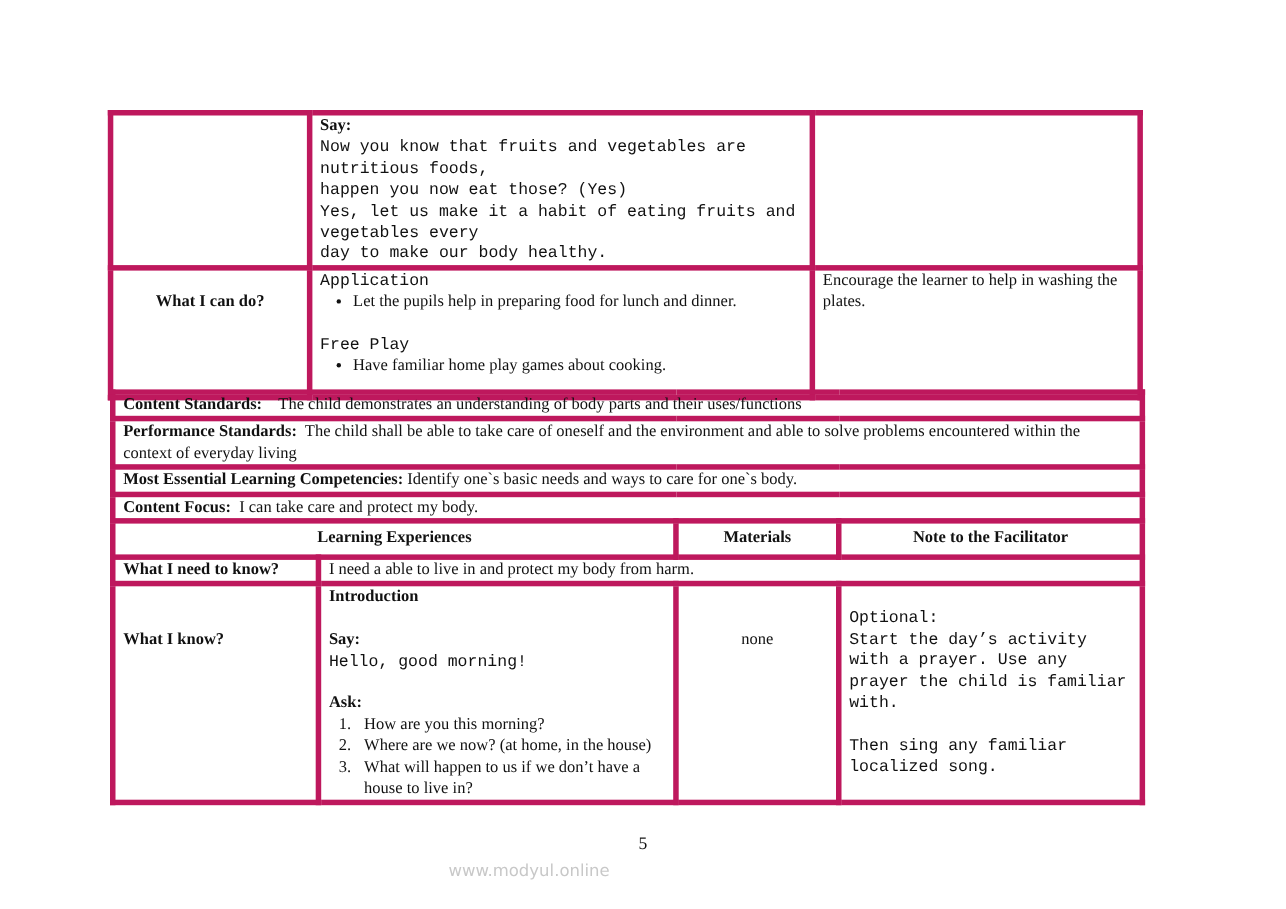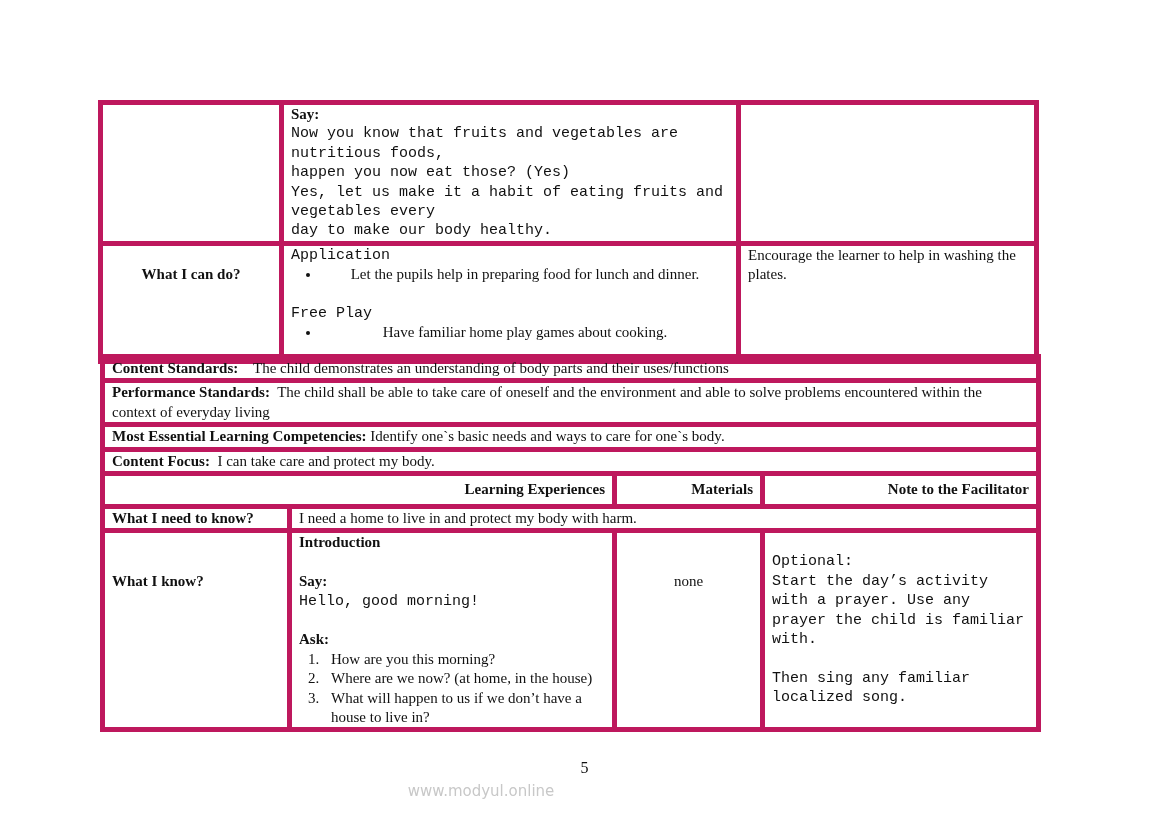--- a/index.html
+++ b/index.html
@@ -2,23 +2,23 @@
 <html><head>
 <meta charset="utf-8">
 <style>
   html, body { margin:0; padding:0; background:#ffffff; }
   body { width:1169px; height:826px; position:relative; overflow:hidden;
          font-family:"Liberation Serif", serif; font-size:15px; color:#111; line-height:19.4px; }
   table { border-collapse:collapse; position:absolute; table-layout:fixed; }
   td { border:5px solid #be185d; vertical-align:top; padding:0 7px; }
   b { font-weight:bold; }
   .center { text-align:center; }
-  .vcenter { vertical-align:middle;text-align:right; }
+  .vcenter { vertical-align:middle; }
   ul { margin:0; padding-left:30px; }
-  ul li { padding-left:0;text-align:center; }
+  ul li { padding-left:0; }
   ol { margin:0; padding-left:24px; }
   ol li { padding-left:8px; }
   p { margin:0;font-family:Liberation Mono, monospace; }
   .gap { height:19.4px; }
   #t1 { left:98px; top:100px; width:936px; }
   #t2 { left:100px; top:354px; width:936px; }
   .page-num { position:absolute; left:0; width:1169px; top:758px; text-align:center; font-size:16px; }
   .watermark { position:absolute; left:0; width:962px; top:782px; text-align:center;
                font-family:"DejaVu Sans", sans-serif; font-size:15px; color:#c8c8c8; }
 </style>
@@ -95,21 +95,21 @@
       <span>I can take care and protect my body.</span>
     </td>
   </tr>
   <tr style="height:33px">
     <td colspan="2" class="center vcenter"><b>Learning Experiences</b></td>
     <td class="center vcenter"><b>Materials</b></td>
     <td class="center vcenter"><b>Note to the Facilitator</b></td>
   </tr>
   <tr>
     <td><b>What I need to know?</b></td>
-    <td colspan="3">I need a home to live in and protect my body with harm.</td>
+    <td colspan="3">I need a able to live in and protect my body from harm.</td>
   </tr>
   <tr>
     <td style="padding-top:39px"><b>What I know?</b></td>
     <td>
       <b>Introduction</b>
       <div class="gap"></div>
       <b>Say:</b>
       <p>Hello, good morning!</p>
       <div class="gap"></div>
       <b>Ask:</b>

